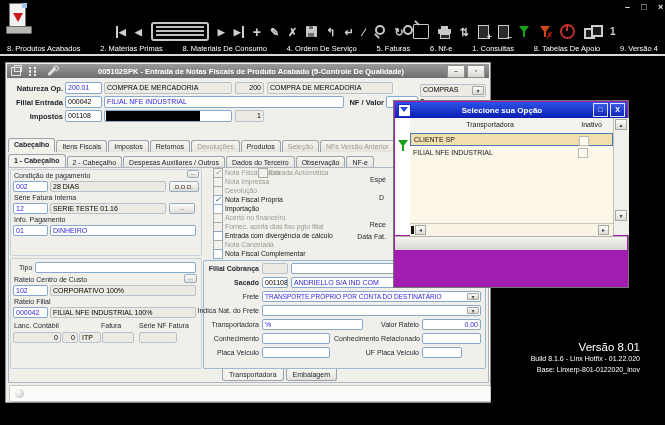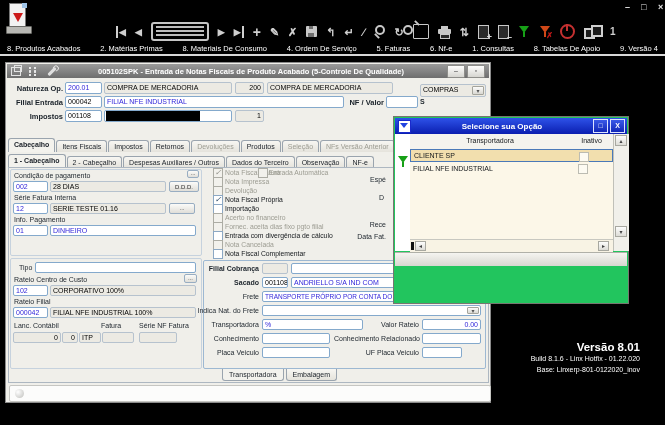--- a/index.html
+++ b/index.html
@@ -120,21 +120,21 @@
   .btabs{position:absolute;display:flex}
   .btab{font-size:7px;color:#1A2028;background:linear-gradient(#F7F6F2,#E5E3DC);
         border:1px solid #9AA4AE;border-top:none;border-radius:0 0 3px 3px;padding:2px 6px;margin-right:2px}
   .btab.on{background:#F3F2ED}
   .statusbar{position:absolute;left:3px;top:322px;width:480px;height:15px;background:#FCFCFB;
         border:1px solid #C6C6C2;border-radius:2px}
   .ball{position:absolute;left:5px;top:3px;width:9px;height:9px;border-radius:50%;
         background:radial-gradient(circle at 3px 3px,#FFF,#BEBEBA)}
 
   
-  .popup{position:absolute;left:393px;top:116px;width:236px;height:188px;background:#22c55e;
+  .popup{position:absolute;left:393px;top:100px;width:236px;height:188px;background:#a21caf;
          border:1px solid #767670;box-sizing:border-box;z-index:50}
   .ptitle{position:absolute;left:1px;top:1px;right:1px;height:16px;
           background:linear-gradient(180deg,#2E52E8,#0A1EB0);display:flex;align-items:center}
   .ptitle .txt{flex:1;text-align:center;color:#FFF;font-size:8px;font-weight:bold}
   .pfi{width:11px;height:11px;margin-left:3px;background:#FFF;border:1px solid #1A2ACC;position:relative}
   .pfi:after{content:"";position:absolute;left:1px;top:2px;width:0;height:0;border-left:4px solid transparent;
          border-right:4px solid transparent;border-top:5px solid #2244E0}
   .pbtn{width:13px;height:12px;background:linear-gradient(#3A5AE8,#1228B8);border:1px solid #DDE4FF;
         color:#FFF;font-size:7px;font-weight:bold;text-align:center;line-height:11px;margin-right:2px}
   .pgutter{position:absolute;left:1px;top:17px;width:15px;height:117px;background:#FFF;
@@ -155,21 +155,21 @@
         border-left:1px solid #C0C0B8}
   .sbtn{position:absolute;background:linear-gradient(#FDFDFC,#DDDCD6);border:1px solid #A8A8A0;
         color:#444;font-size:6px;text-align:center;box-sizing:border-box}
   .hscroll{position:absolute;left:16px;top:122px;width:203px;height:12px;background:#F8F3E4;
         border-top:1px solid #C8C8C0}
   .hthumb{position:absolute;left:1px;top:2px;width:3px;height:8px;background:#111}
   .pfoot{position:absolute;left:1px;top:135px;right:1px;height:13px;
         background:linear-gradient(#F5F4F0,#D8D7D1);border-top:1px solid #B0B0A8}
 
   .ver{position:absolute;top:341px;left:380px;width:260px;text-align:right;color:#FFF}
-  .ver .v1{font-size:11.5px;font-weight:bold}
+  .ver .v1{font-size:11.5px;font-weight:normal}
   .ver .v2{font-size:7px;margin-top:2px}
   .ver .v3{font-size:7px;margin-top:4px}
 </style>
 </head>
 <body>
 
 <div class="stage">
 
   <div class="appicon">
     <div class="page"></div>

